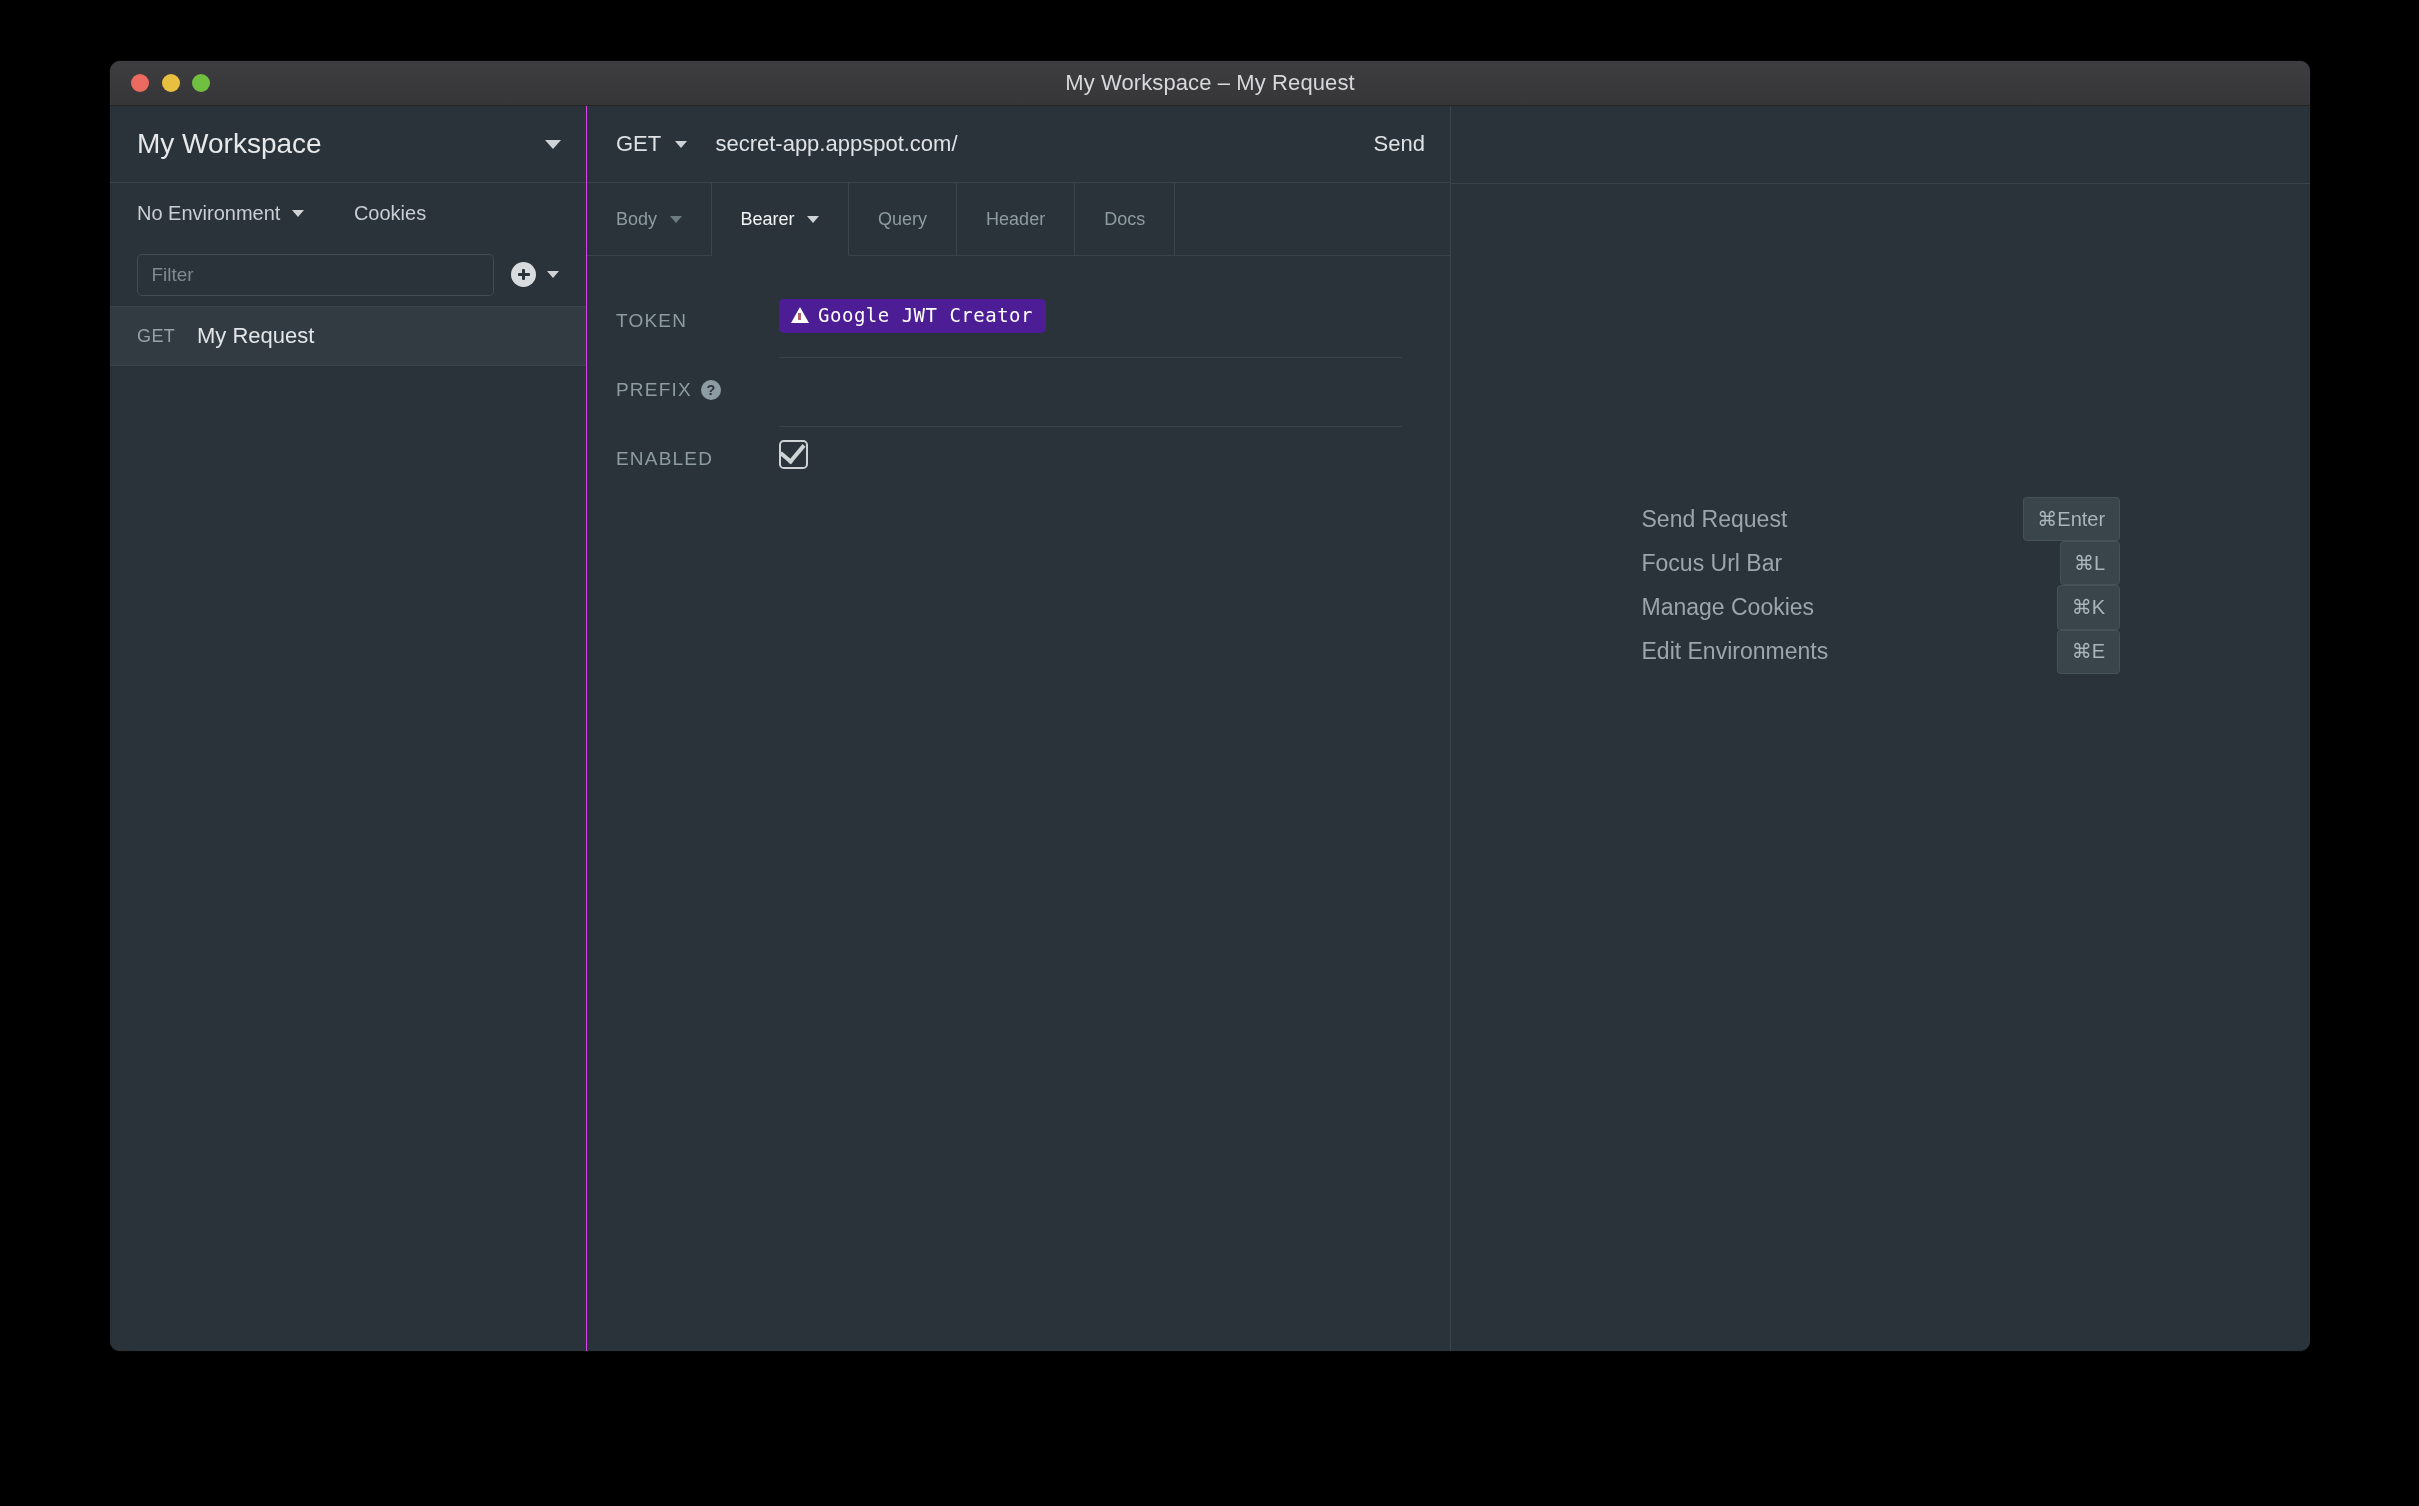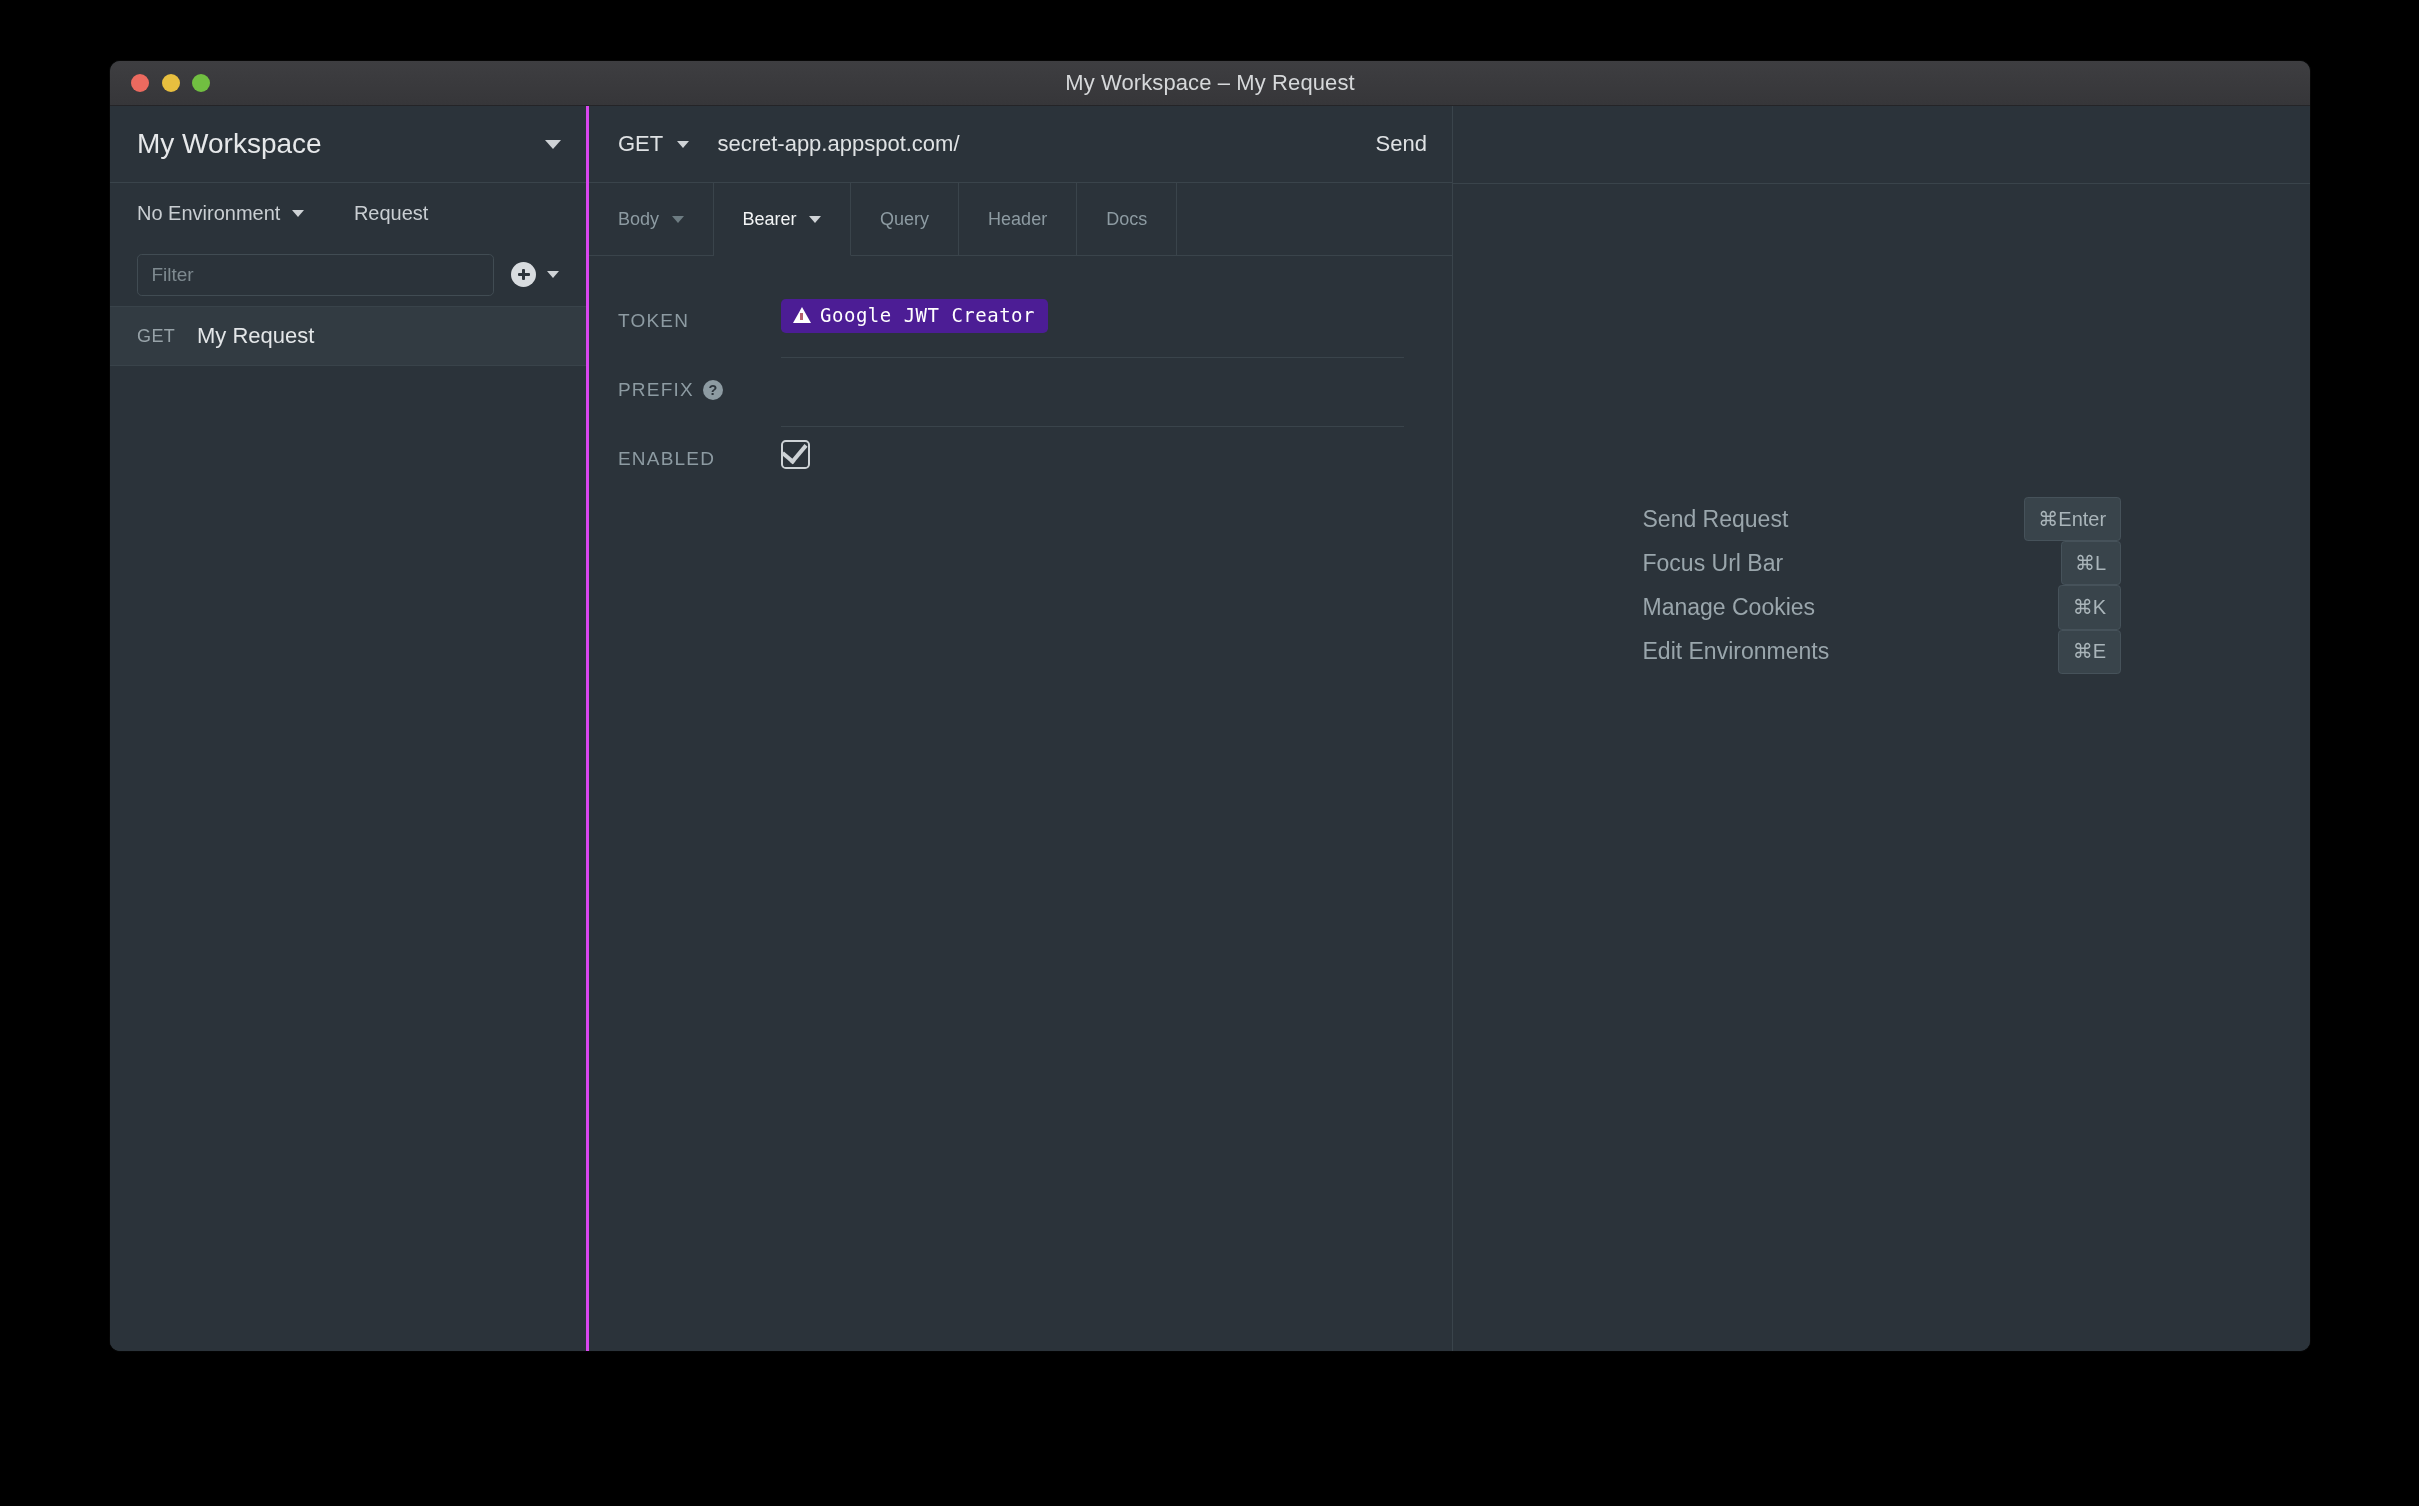--- a/index.html
+++ b/index.html
@@ -72,21 +72,21 @@
     flex: 1;
     display: flex;
     min-height: 0;
     background: #2b333a;
   }
 
   
   .sidebar {
     width: 476px;
     flex: 0 0 476px;
-    border-right: 3px solid #d946ef;
+    border-right: 1px solid #d946ef;
     display: flex;
     flex-direction: column;
     background: #2b333a;
     min-height: 0;
   }
   .ws-header {
     height: 77px;
     flex: 0 0 77px;
     display: flex;
     align-items: center;
@@ -441,21 +441,21 @@
         <div class="ws-header">
           <div class="ws-title">My Workspace</div>
           <span class="caret"></span>
         </div>
 
         <div class="env-row">
           <div class="env-select">
             <span>No Environment</span>
             <span class="caret sm"></span>
           </div>
-          <div class="cookies-link">Request</div>
+          <div class="cookies-link">Cookies</div>
         </div>
 
         <div class="filter-row">
           <input class="filter-input" type="text" placeholder="Filter" style="">
           <div class="add-group">
             <span class="plus-icon"></span>
             <span class="caret sm"></span>
           </div>
         </div>
 

